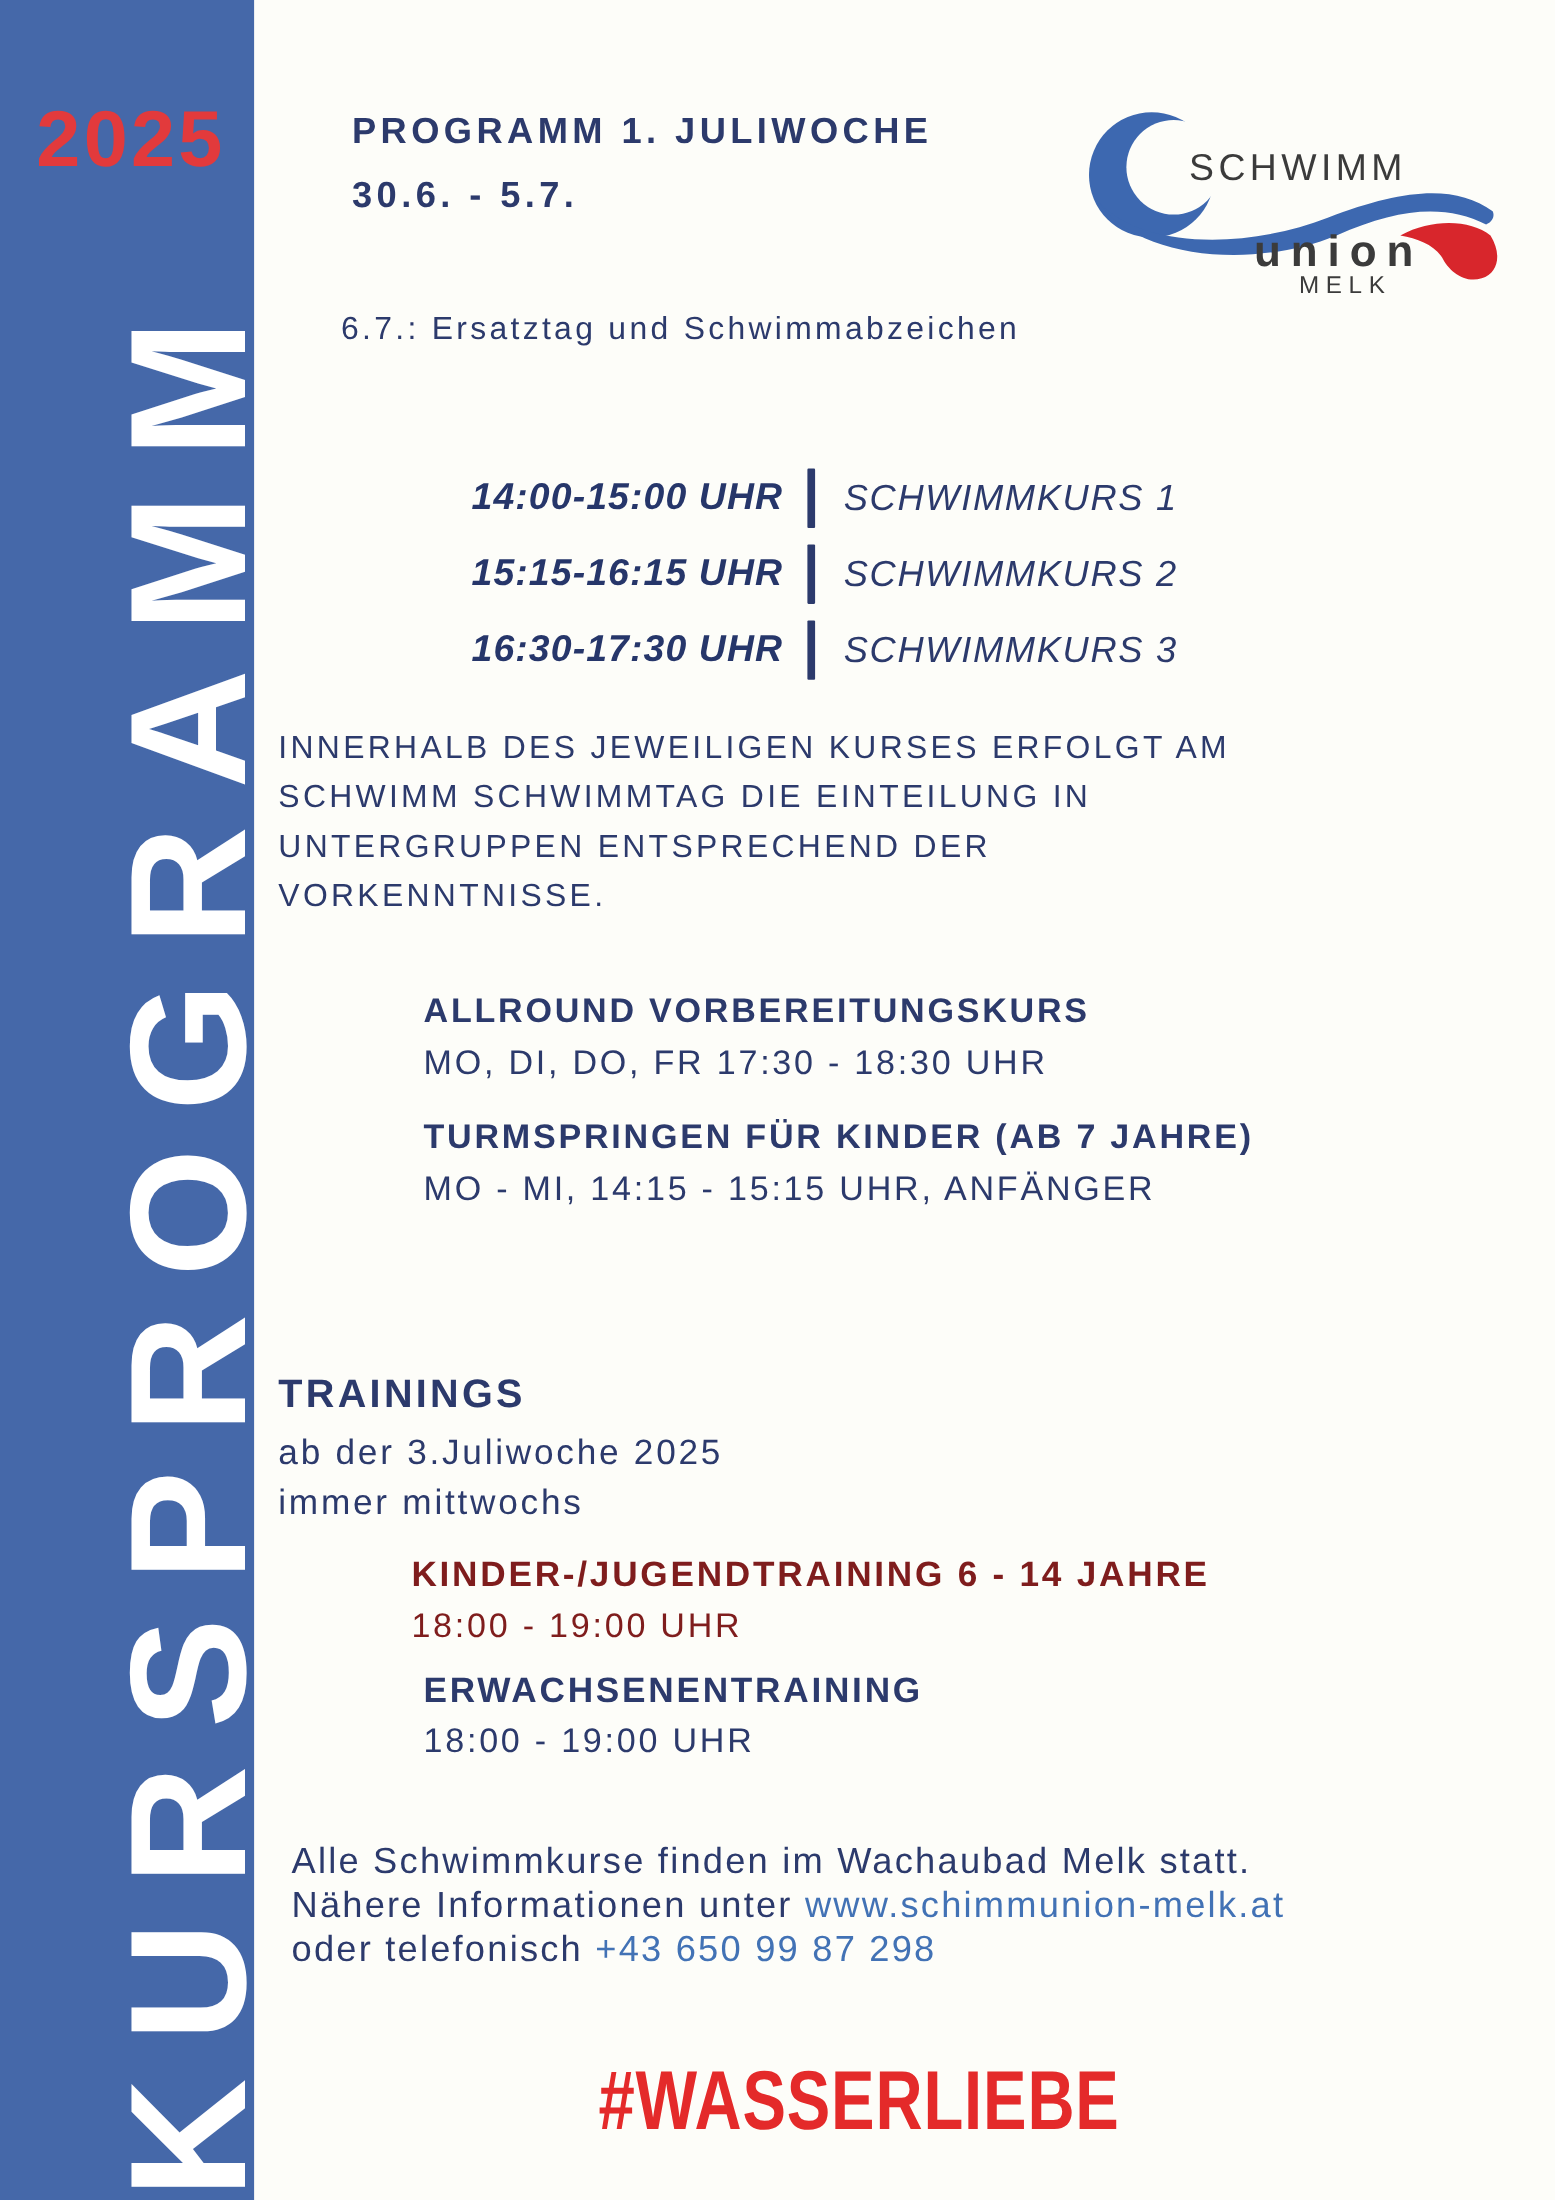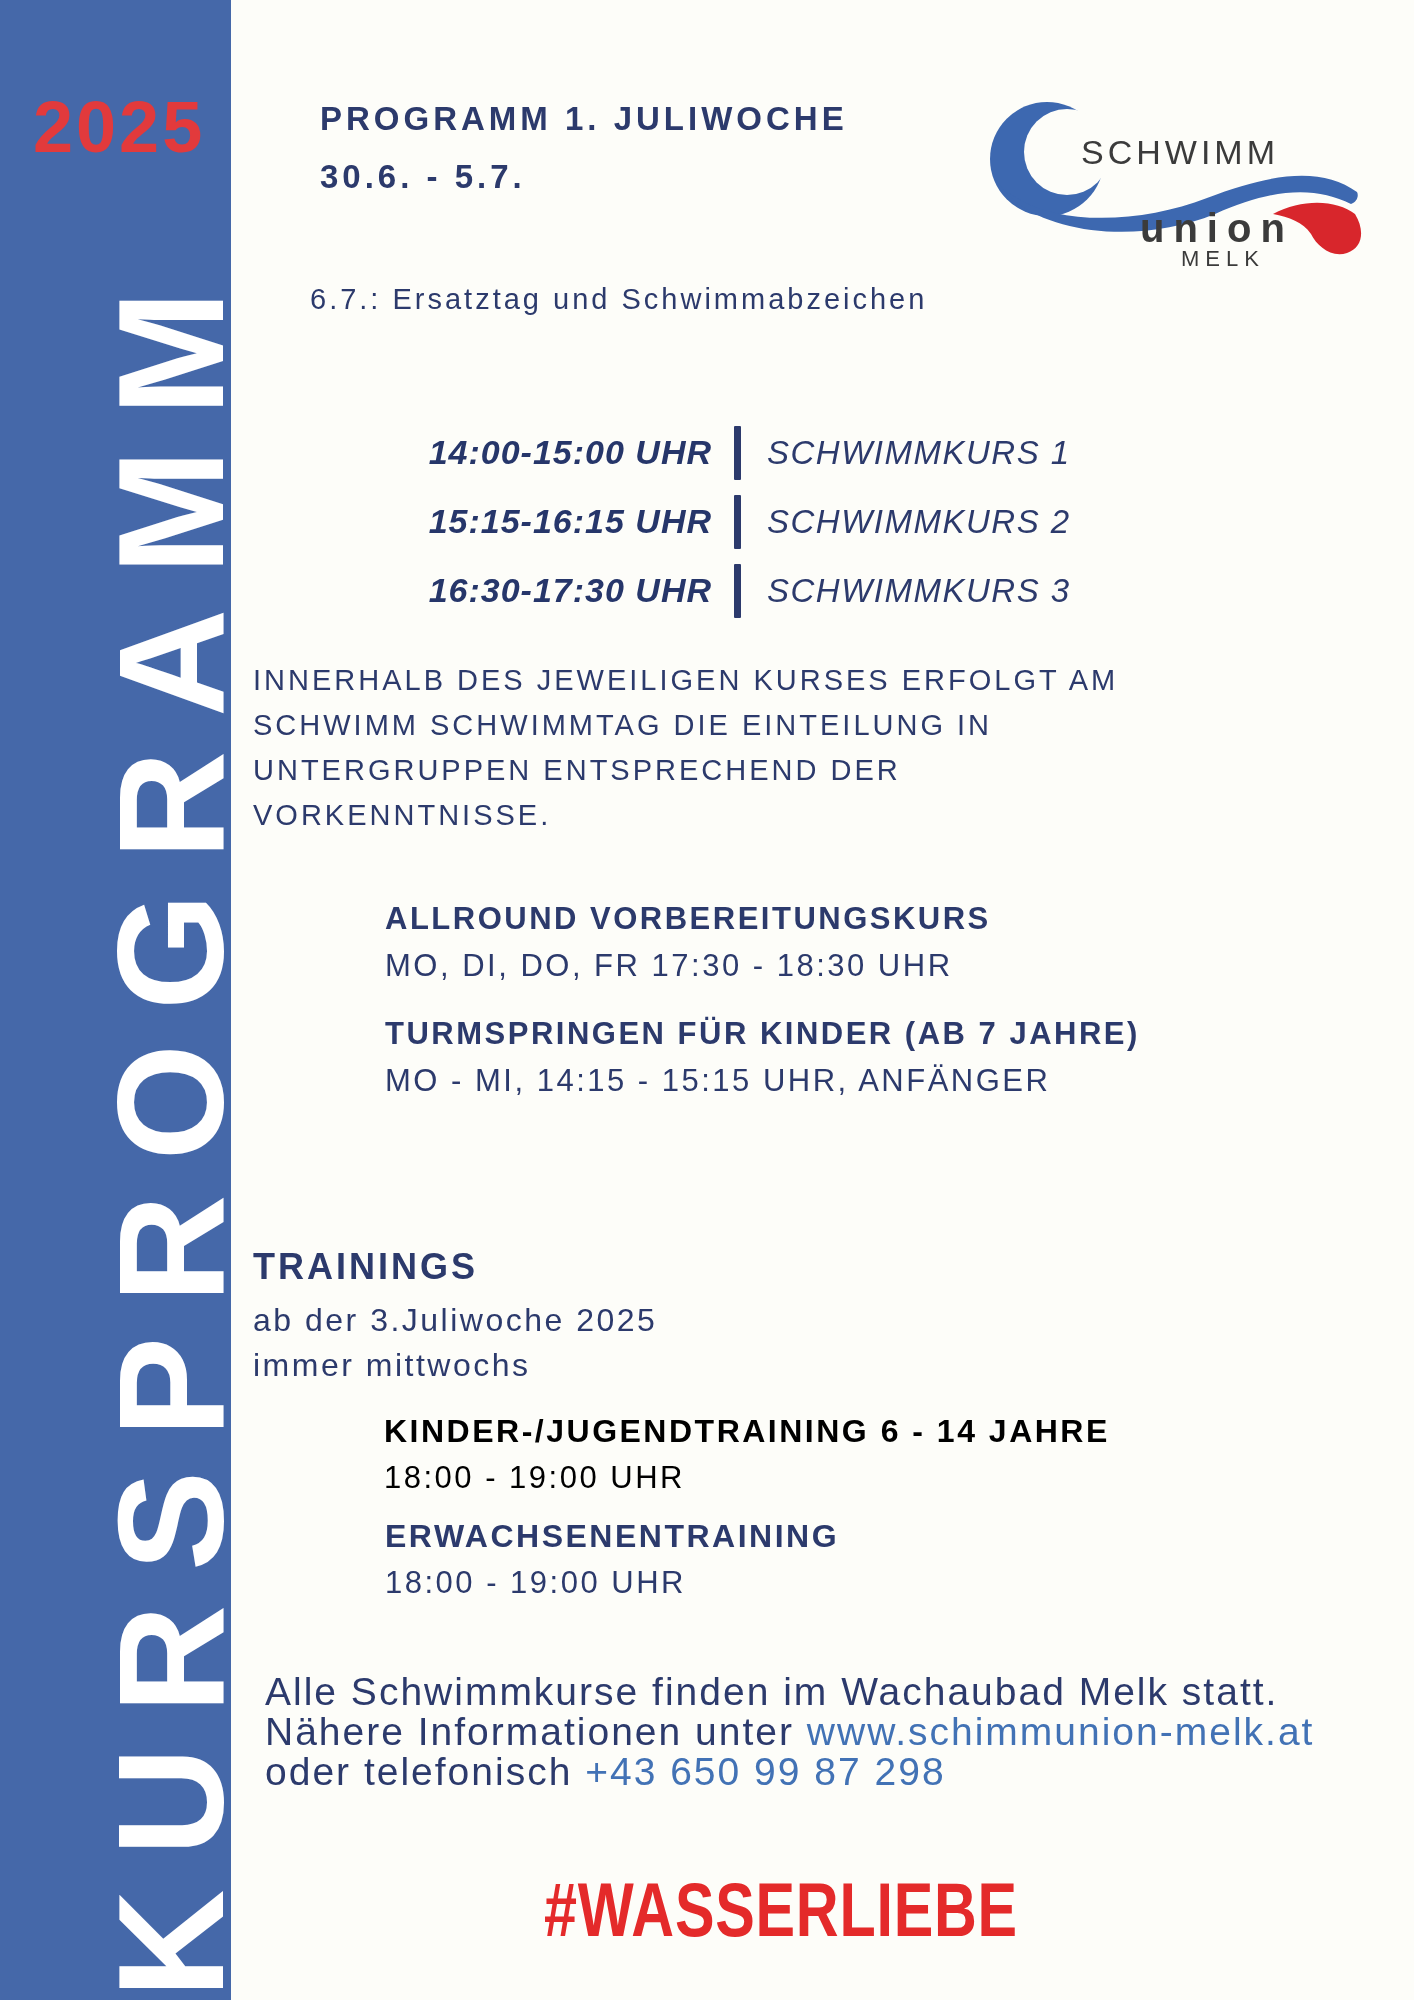--- a/index.html
+++ b/index.html
@@ -84,28 +84,28 @@
     font-size:36px; font-weight:700; letter-spacing:3px; color:#2c3a6c;
   }
   .tr-sub1{
     position:absolute; left:253px; top:1302px;
     font-size:32px; font-weight:400; letter-spacing:2.5px; color:#2c3a6c;
   }
   .tr-sub2{
     position:absolute; left:253px; top:1347px;
     font-size:32px; font-weight:400; letter-spacing:2.5px; color:#2c3a6c;
   }
-  .tr-item1{ position:absolute; left:384px; top:1413px; color:#000000; }
+  .tr-item1{ position:absolute; left:374px; top:1413px; color:#7f1d1d; }
   .tr-item2{ position:absolute; left:385px; top:1518px; color:#2c3a6c; }
   .tr-item-title{ font-size:32px; font-weight:700; letter-spacing:2.5px; margin:0 0 10px 0; }
   .tr-item-time{ font-size:31px; font-weight:400; letter-spacing:2.5px; }
   
   .footer{
     position:absolute; left:265px; top:1672px;
-    font-size:39px; font-weight:400; letter-spacing:2px;
+    font-size:33px; font-weight:400; letter-spacing:2px;
     line-height:40px; color:#2c3a6c;
   }
   .footer .row{ display:block; }
   .link{ color:#4272b5; }
   
   .hashtag{
     position:absolute; left:781px; top:1866px;
     transform:translateX(-50%) scaleX(0.78);
     transform-origin:center top;
     font-size:76px; font-weight:700; letter-spacing:1px;

